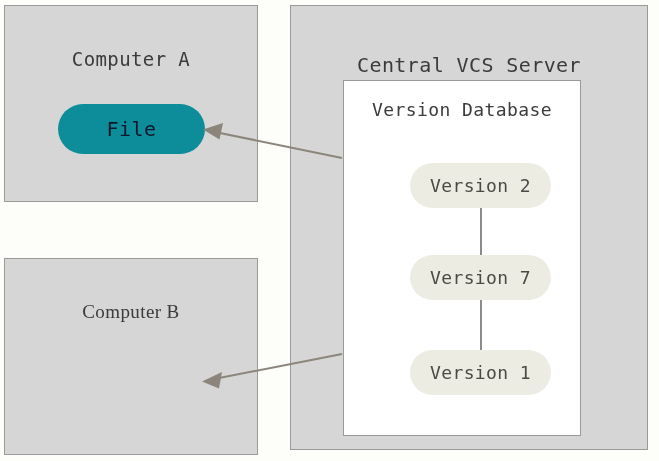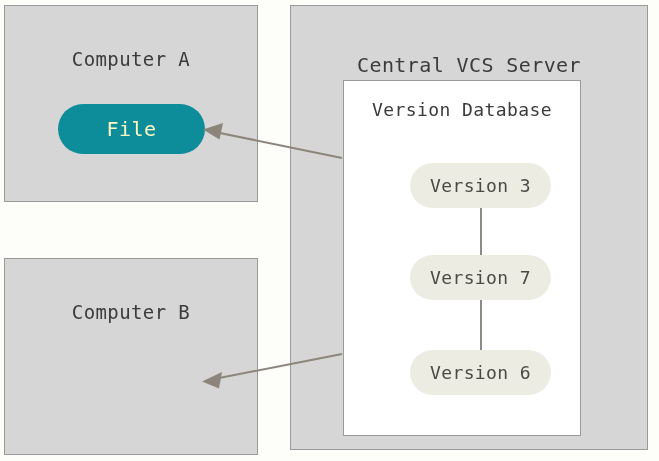--- a/index.html
+++ b/index.html
@@ -34,21 +34,21 @@
     right: 0;
     text-align: center;
     color: #3b3b3b;
     font-size: 19px;
     letter-spacing: 0.4px;
     white-space: nowrap;
   }
 
   
   #computer-a { left: 4px;  top: 5px;   width: 254px; height: 197px; }
-  #computer-b { left: 4px;  top: 258px; width: 254px; height: 197px; }
+  #computer-b { left: 4px;  top: 258px; width: 254px; height: 197px; font-family: Liberation Serif, serif; }
   #computer-a .box-title { top: 42px; }
   #computer-b .box-title { top: 42px; }
 
   
   #server { left: 290px; top: 5px; width: 358px; height: 445px; }
   #server > .box-title { top: 22px; font-size: 20px; margin-top: 25px; }
 
   
   #version-db { left: 52px; top: 74px; width: 238px; height: 356px; }
   #version-db .box-title { top: 18px; font-size: 18px; }
@@ -58,21 +58,21 @@
     position: absolute;
     box-sizing: border-box;
     border-radius: 999px;
     display: flex;
     align-items: center;
     justify-content: center;
     white-space: nowrap;
   }
   .pill.file {
     background: #0d8c99;
-    color: #fef9c3;
+    color: #0f172a;
     font-size: 20px;
     left: 53px;
     width: 147px;
     height: 50px;
     letter-spacing: 0.5px;
   }
   #file-a { top: 98px; }
 
   .pill.version {
     background: #edece3;
@@ -121,29 +121,29 @@
     <div class="box-title">Computer B</div>
 
   </div>
 
   <div class="box" id="server">
     <div class="box-title">Central VCS Server</div>
 
     <div class="box white" id="version-db">
       <div class="box-title">Version Database</div>
 
-      <div class="pill version" id="version-3">Version 3</div>
+      <div class="pill version" id="version-3">Version 2</div>
 
       <div class="connector" id="connector-32"></div>
 
       <div class="pill version" id="version-2">Version 7</div>
 
       <div class="connector" id="connector-21"></div>
 
-      <div class="pill version" id="version-1">Version 6</div>
+      <div class="pill version" id="version-1">Version 1</div>
     </div>
   </div>
 
   <svg id="arrows" viewBox="0 0 659 461" xmlns="http://www.w3.org/2000/svg">
 
     <g>
       <line x1="342" y1="158" x2="215" y2="132" stroke="#8c857b" stroke-width="2"></line>
       <polygon points="203,129.5 223,123 219.5,139.5" fill="#8c857b"></polygon>
     </g>
 

